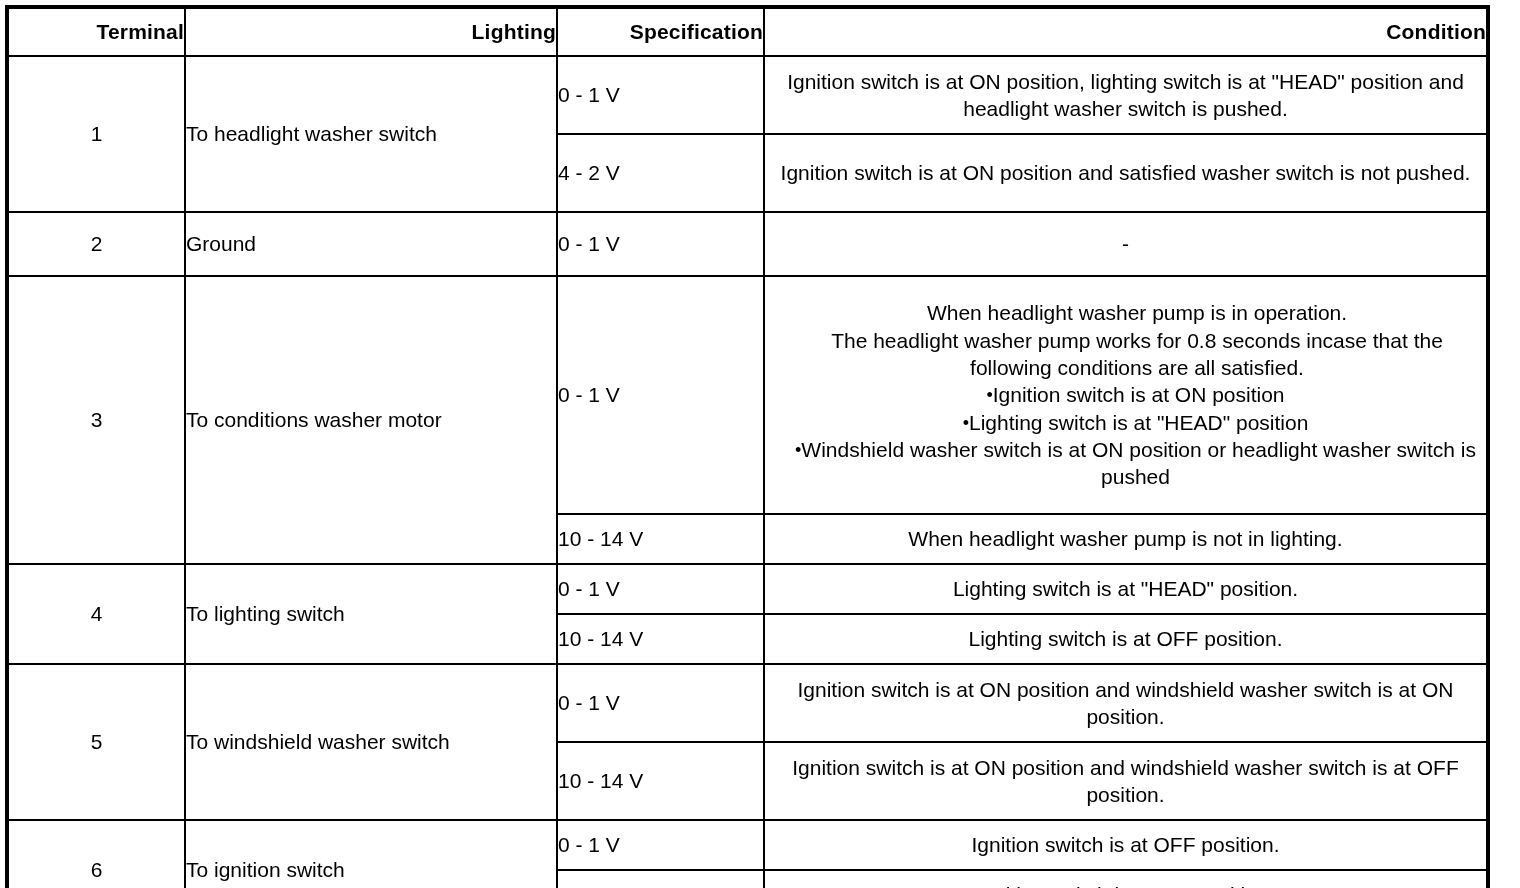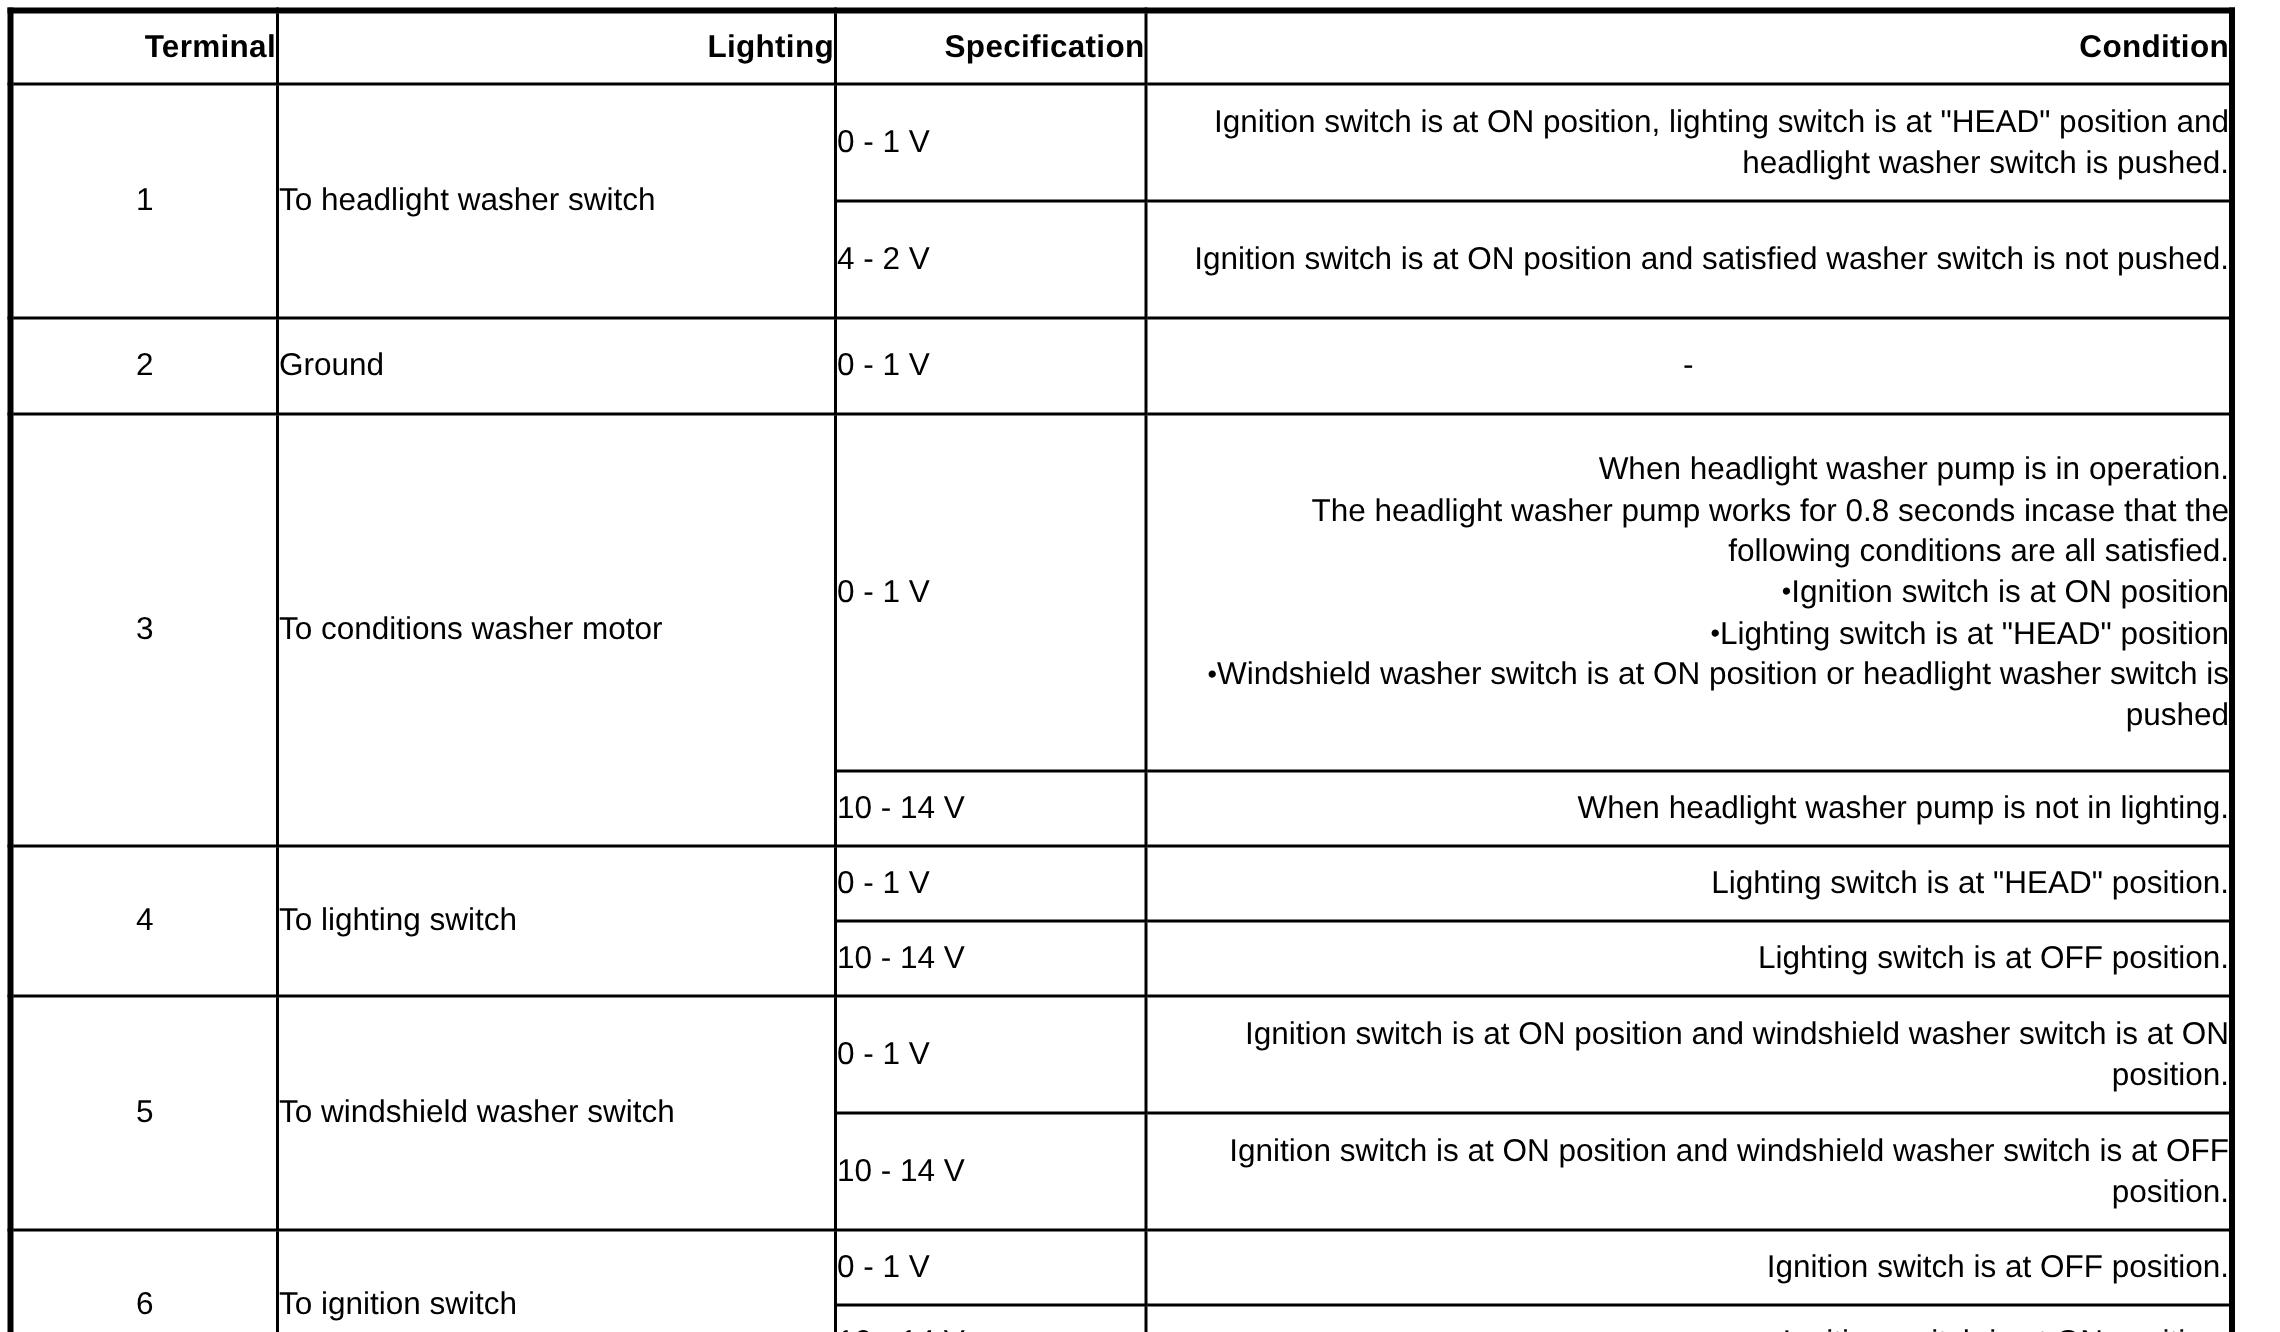--- a/index.html
+++ b/index.html
@@ -60,21 +60,21 @@
     text-align: left;
     padding-left: 12px;
     font-size: 21px;
     border-radius: 13px;
   }
   td.spec-cell {
     text-align: left;
     font-size: 20px;
   }
   td.cond-cell {
-    text-align: right;
+    text-align: center;
     padding: 7px 10px 7px 10px;
     font-size: 21px;
   }
   td.cond-cell.dash {
     text-align: center;
     padding: 7px 10px;
   }
   .cond-line { display: block; white-space: normal; margin-left: 23px; }
   .cond-bullets { display: block; }
   .cond-bullet { display: block; margin-left: 20px; }

